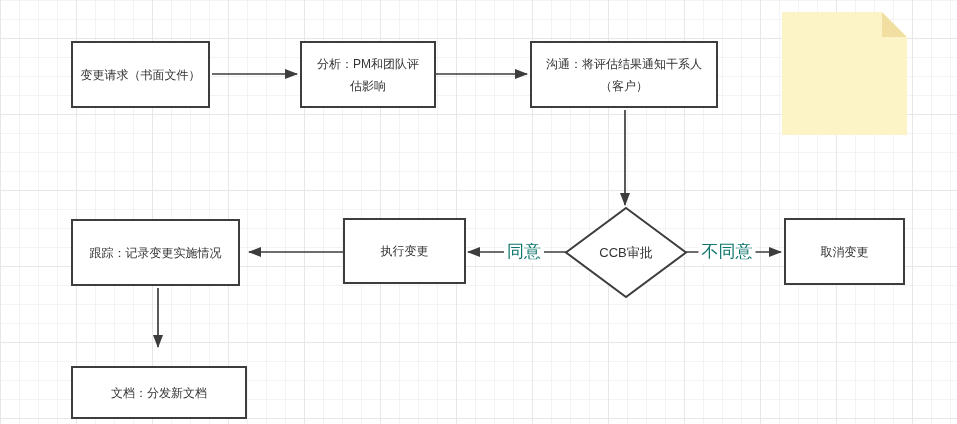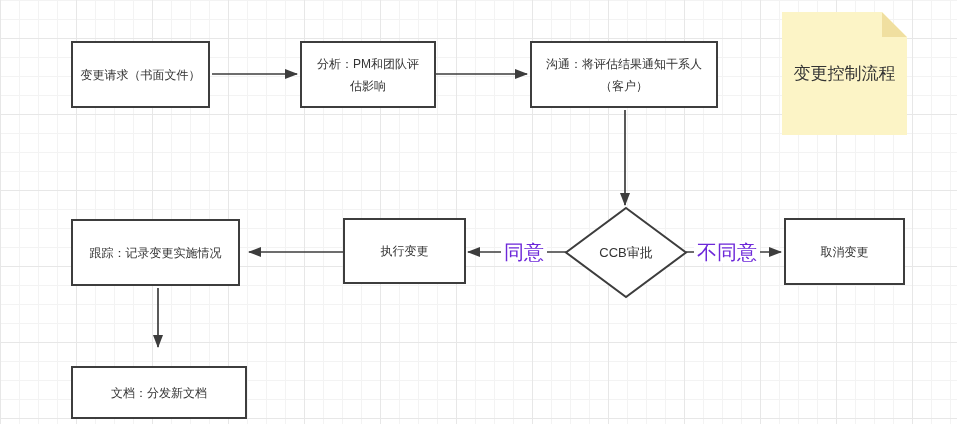--- a/index.html
+++ b/index.html
@@ -25,22 +25,22 @@
     text-align:center;
     color:#333333;
     font-size:12px;line-height:22px;
     box-sizing:border-box;
   }
   .edge-label{
     position:absolute;
     transform:translate(-50%,-50%);
     background:#ffffff;
     padding:1px 3px;
-    color:#6d28d9;
-    font-size:20px;line-height:20px;
+    color:#0f766e;
+    font-size:17px;line-height:20px;
     white-space:nowrap;
   }
   .diamond-label{
     position:absolute;
     transform:translate(-50%,-50%);
     color:#333333;
     font-size:13px;line-height:20px;
     white-space:nowrap;
   }
   #edges{position:absolute;left:0;top:0;width:957px;height:424px;}
@@ -119,16 +119,15 @@
     <span>文档：分发新文档</span>
   </div>
 
   <div class="diamond-label" style="left:626px;top:253px;">CCB审批</div>
 
   <div class="edge-label" style="left:524px;top:252px;">同意</div>
   <div class="edge-label" style="left:727px;top:252px;">不同意</div>
 
   <div class="note">
     <div class="note-fold"></div>
-    <span>变更控制流程</span>
   </div>
 
 </div>
 
 </body></html>

